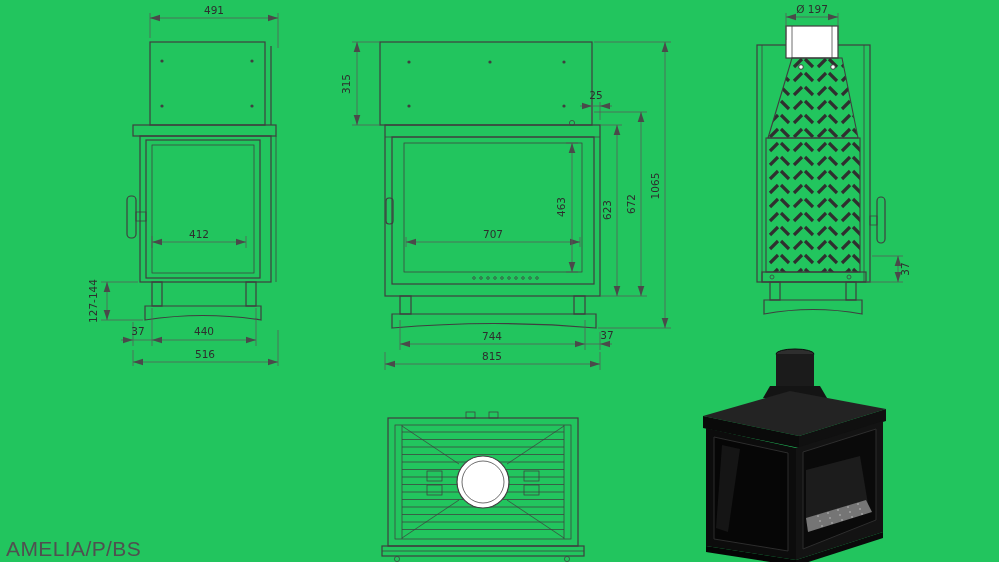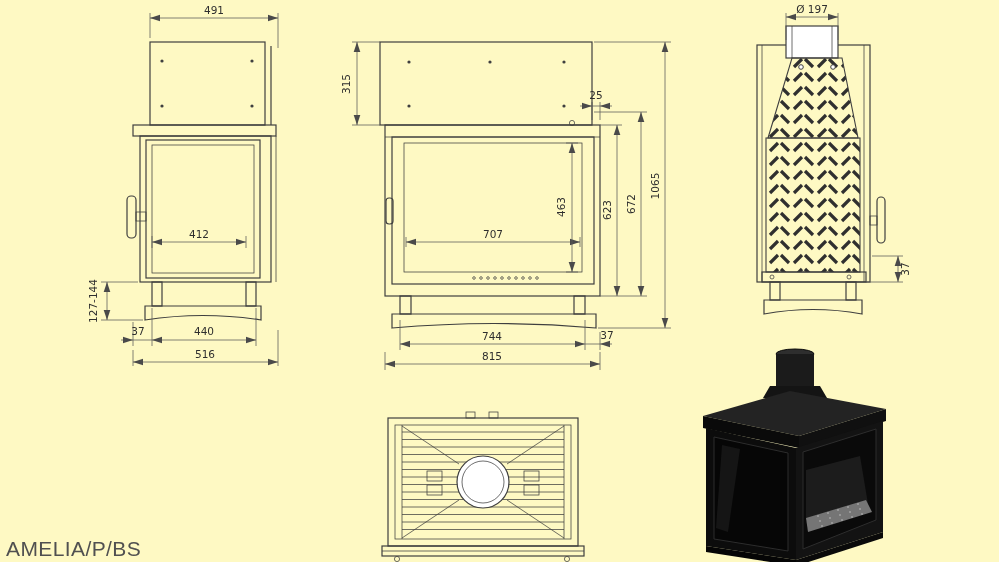--- a/index.html
+++ b/index.html
@@ -1,16 +1,16 @@
 <!DOCTYPE html>
 <html><head>
 <meta charset="utf-8">
 <style>
   html,body{margin:0;padding:0;background:#fff}
-  .sheet{position:relative;width:999px;height:562px;background:#fef9c3;overflow:hidden;font-family:"DejaVu Sans",sans-serif}
+  .sheet{position:relative;width:999px;height:562px;background:#22c55e;overflow:hidden;font-family:"DejaVu Sans",sans-serif}
   .sheet svg{position:absolute;left:0;top:0}
   .obj{stroke:#3f3f3f;stroke-width:1.2;fill:none;stroke-linejoin:miter}
   .thin{stroke-width:.75}
   .dim{stroke:#5a5a5a;stroke-width:.75;fill:none}
   .dimtext{font-family:"DejaVu Sans",sans-serif;font-size:10.5px;fill:#2e2e2e;stroke:none}
   .dot{fill:#3f3f3f;stroke:none}
   .title-text{font-family:"Liberation Sans","DejaVu Sans",sans-serif;font-size:21px;fill:#505050;letter-spacing:.4px;stroke:none}
 </style>
 </head>
 <body>

